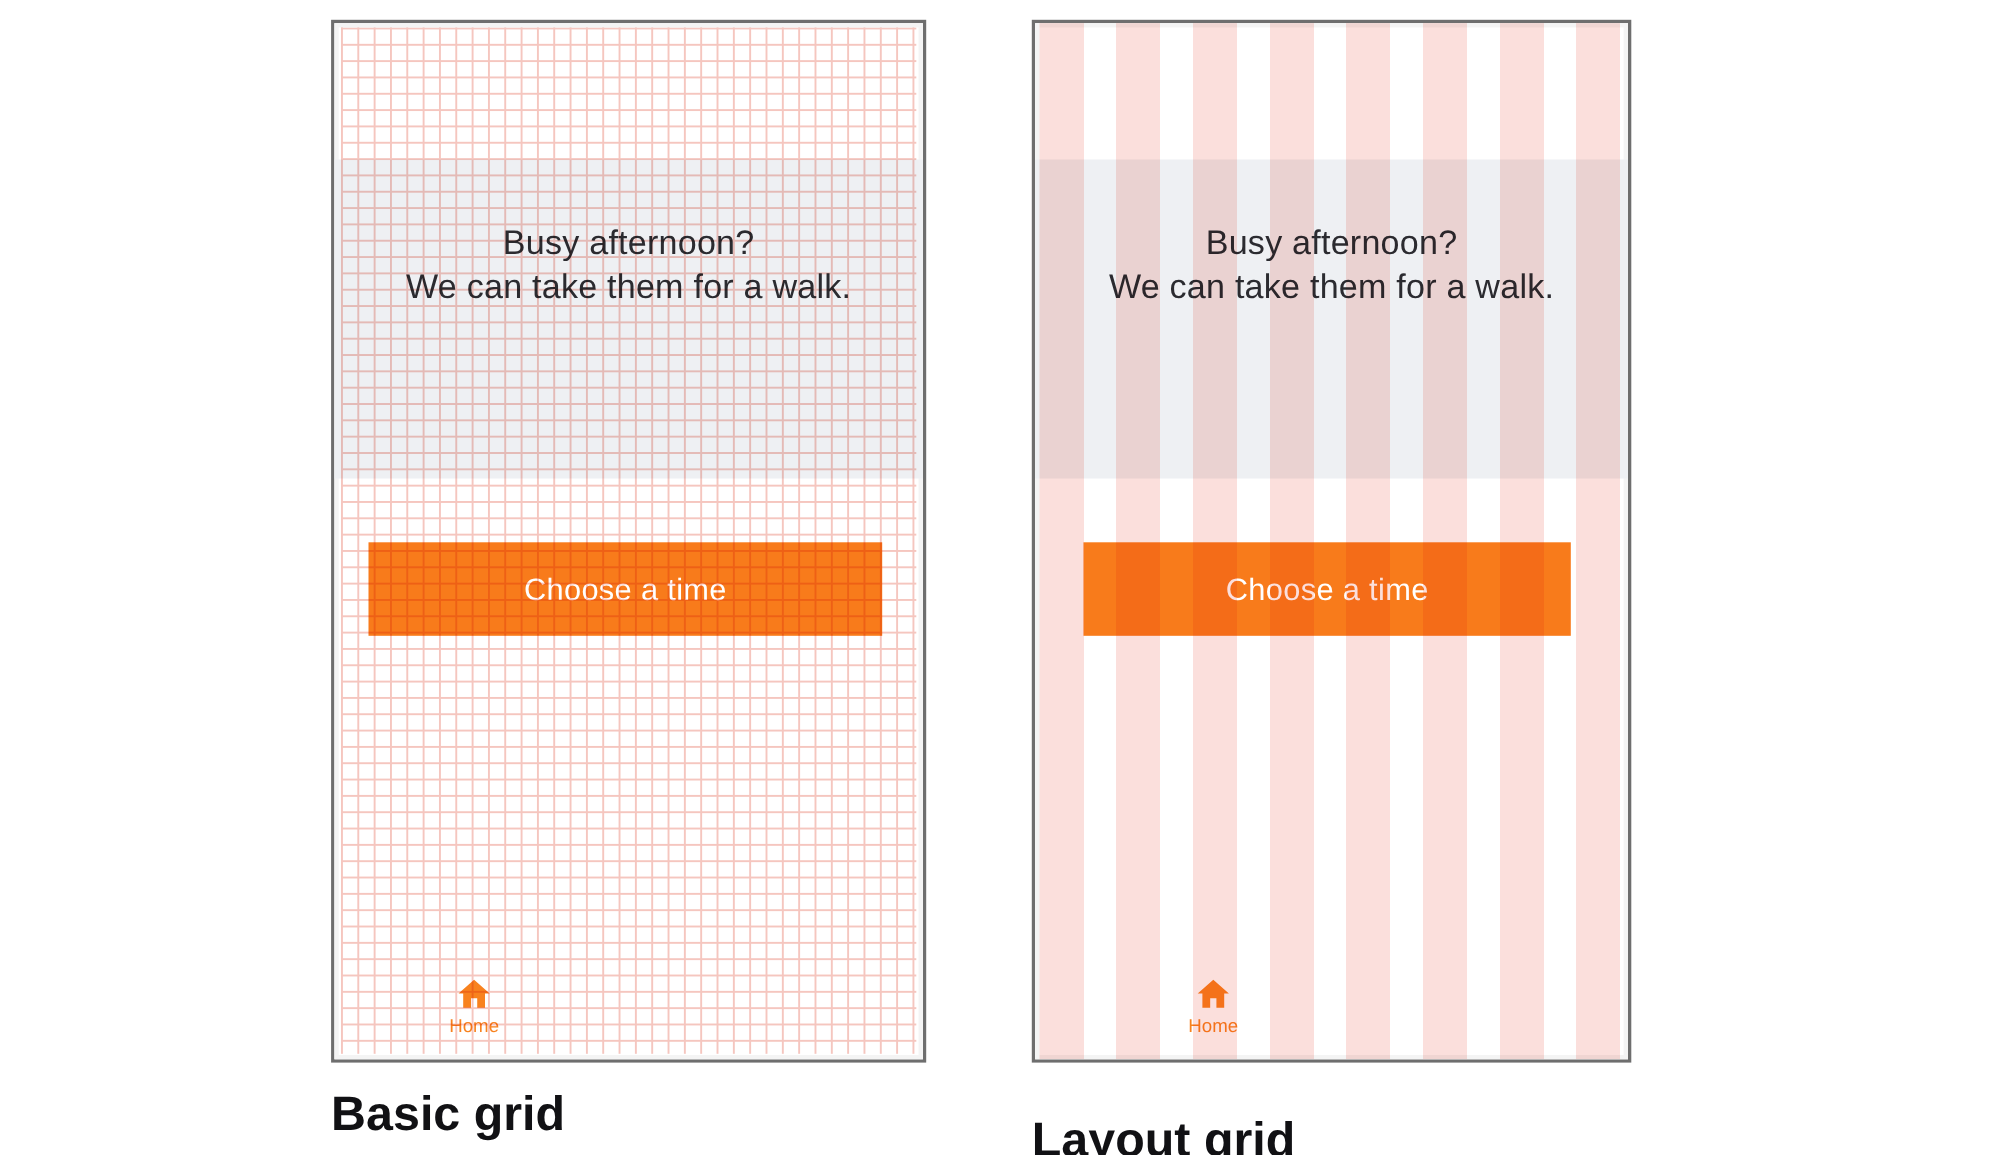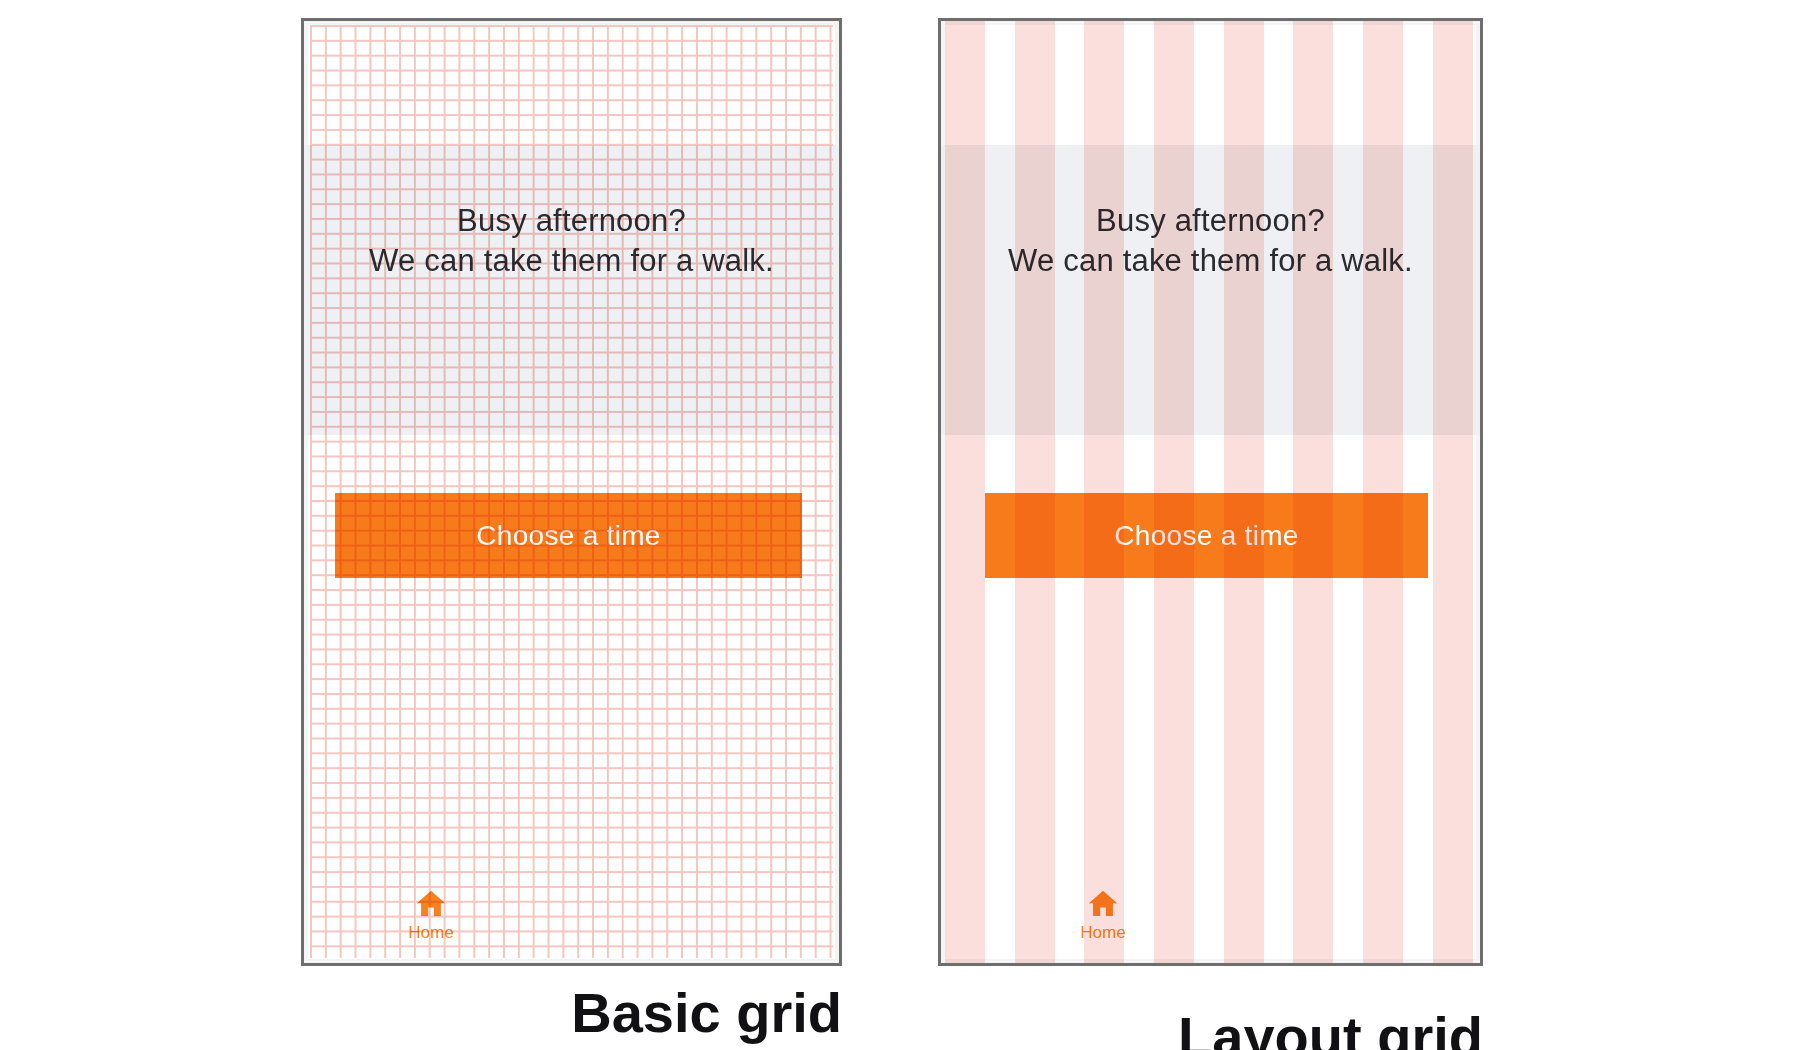--- a/index.html
+++ b/index.html
@@ -59,22 +59,22 @@
   }
   .overlay-cols {
     top:0; bottom:0; left:4px; width:528px;
     background:repeating-linear-gradient(to right,
       #fbdfdc 0px, #fbdfdc 40px, #ffffff 40px, #ffffff 69.7px);
   }
 
   
   .caption {
     position:absolute; top:986px; height:56px;
-    font-size:56px; line-height:54px; font-weight:700; color:#111114;
-    text-align:right;
+    font-size:44px; line-height:54px; font-weight:700; color:#111114;
+    text-align:left;
   }
   .caption-basic  { left:301px; width:541px; }
   .caption-layout { left:938px; width:545px;margin-top:24px; }
 </style>
 </head>
 <body>
 
 <div class="canvas">
 
   <div class="phone phone-basic">

